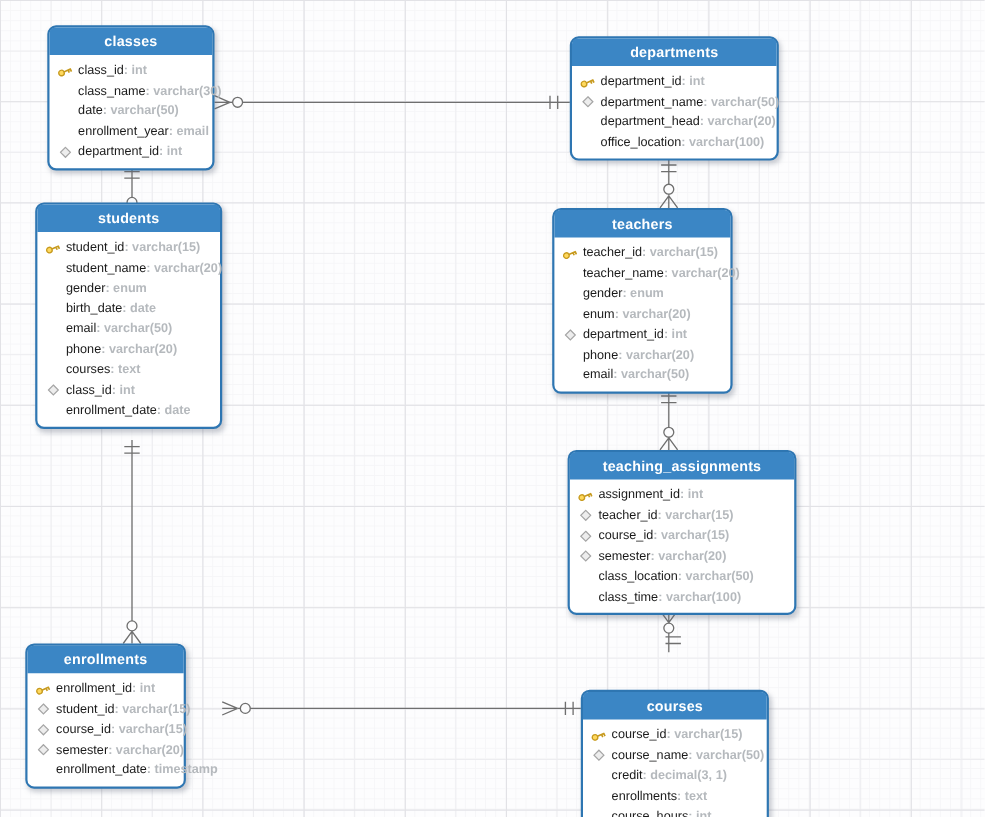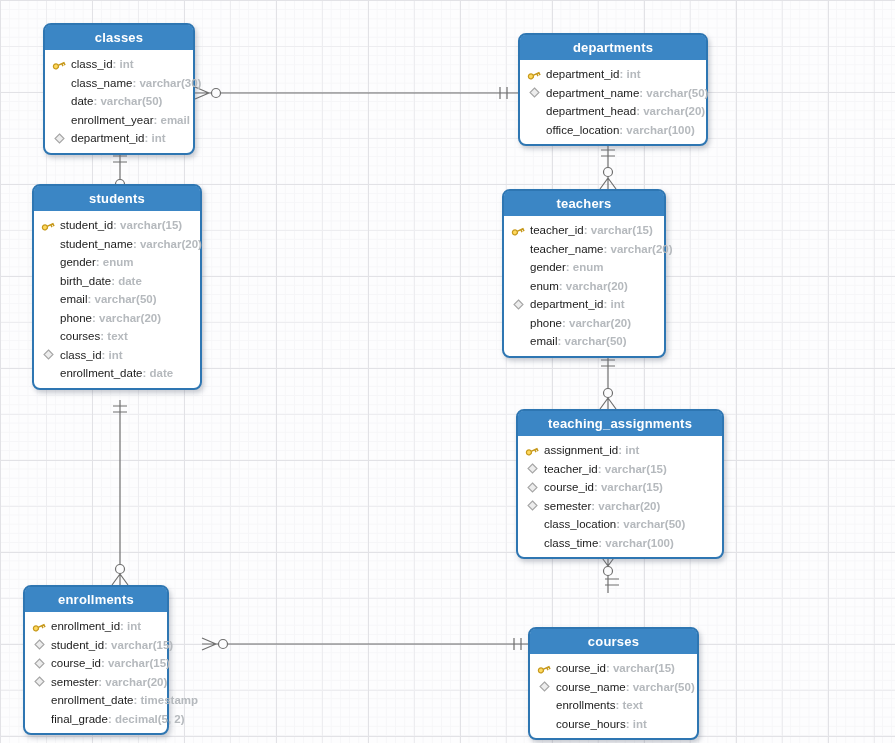--- a/index.html
+++ b/index.html
@@ -380,25 +380,20 @@
           </svg>
         </span>
         <span class="col-name">semester</span>
         <span class="col-type">: varchar(20)</span>
       </div>
       <div class="row">
         <span class="icon"></span>
         <span class="col-name">enrollment_date</span>
         <span class="col-type">: timestamp</span>
       </div>
-      <div class="row">
-        <span class="icon"></span>
-        <span class="col-name">final_grade</span>
-        <span class="col-type">: decimal(5, 2)</span>
-      </div>
     </div>
 </div>
 
 <div class="table" style="left:528px;top:627px;width:171px">
   <div class="thead">courses</div>
   <div class="tbody">
       <div class="row">
         <span class="icon">
           <svg width="14" height="14" viewBox="0 0 14 14">
             <g transform="rotate(-24 7 8)">
@@ -414,20 +409,25 @@
         <span class="icon">
           <svg width="11" height="11" viewBox="0 0 11 11">
             <path d="M5.5 1 L10 5.5 L5.5 10 L1 5.5 Z" fill="#ededed" stroke="#a5a5a5" stroke-width="1.1"></path>
           </svg>
         </span>
         <span class="col-name">course_name</span>
         <span class="col-type">: varchar(50)</span>
       </div>
       <div class="row">
         <span class="icon"></span>
+        <span class="col-name">credit</span>
+        <span class="col-type">: decimal(3, 1)</span>
+      </div>
+      <div class="row">
+        <span class="icon"></span>
         <span class="col-name">enrollments</span>
         <span class="col-type">: text</span>
       </div>
       <div class="row">
         <span class="icon"></span>
         <span class="col-name">course_hours</span>
         <span class="col-type">: int</span>
       </div>
     </div>
 </div>

